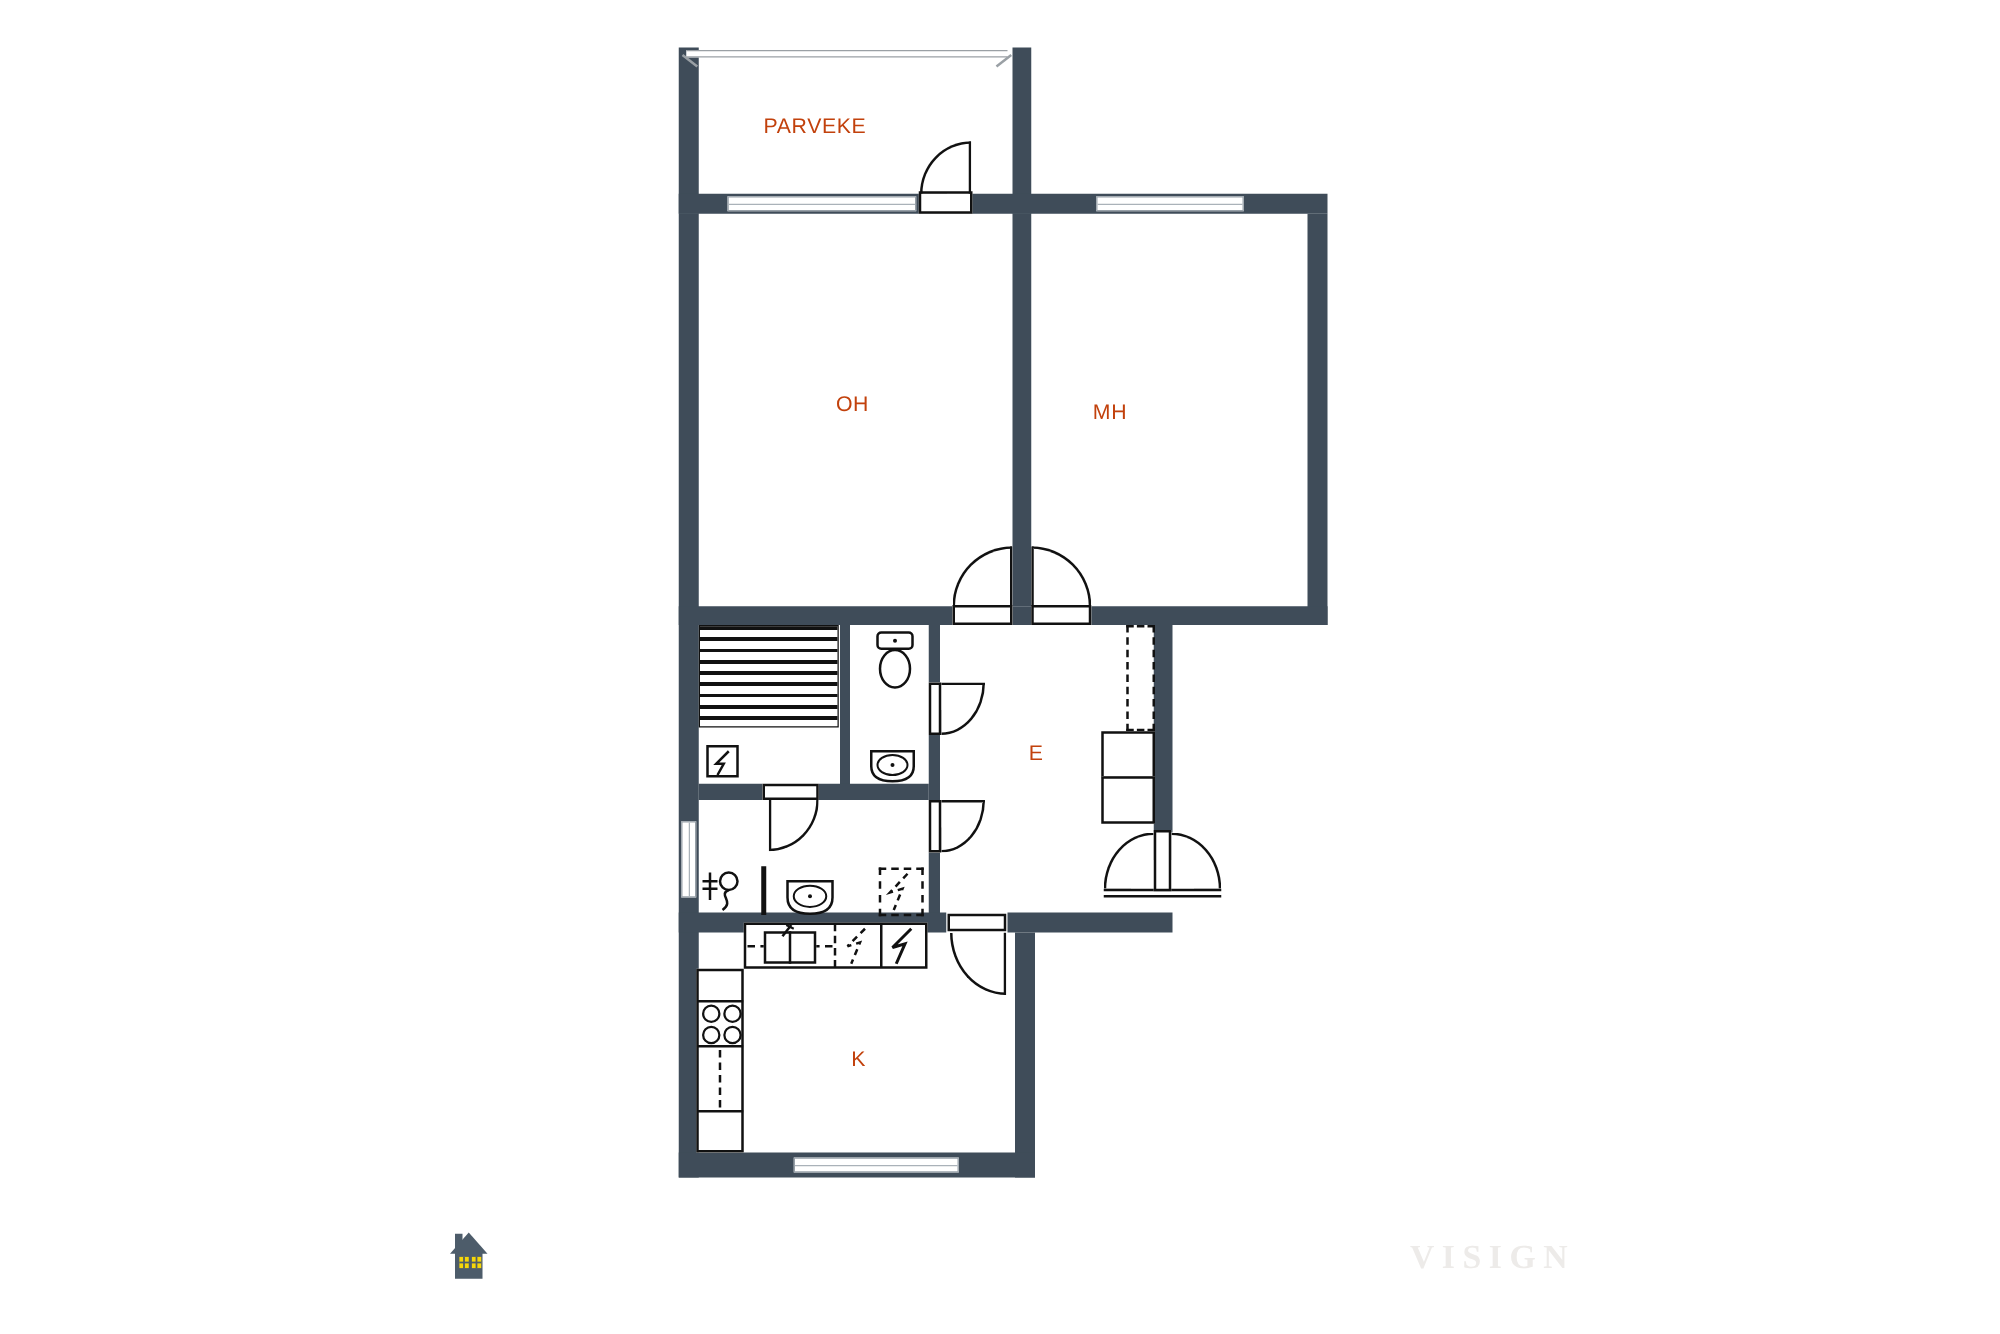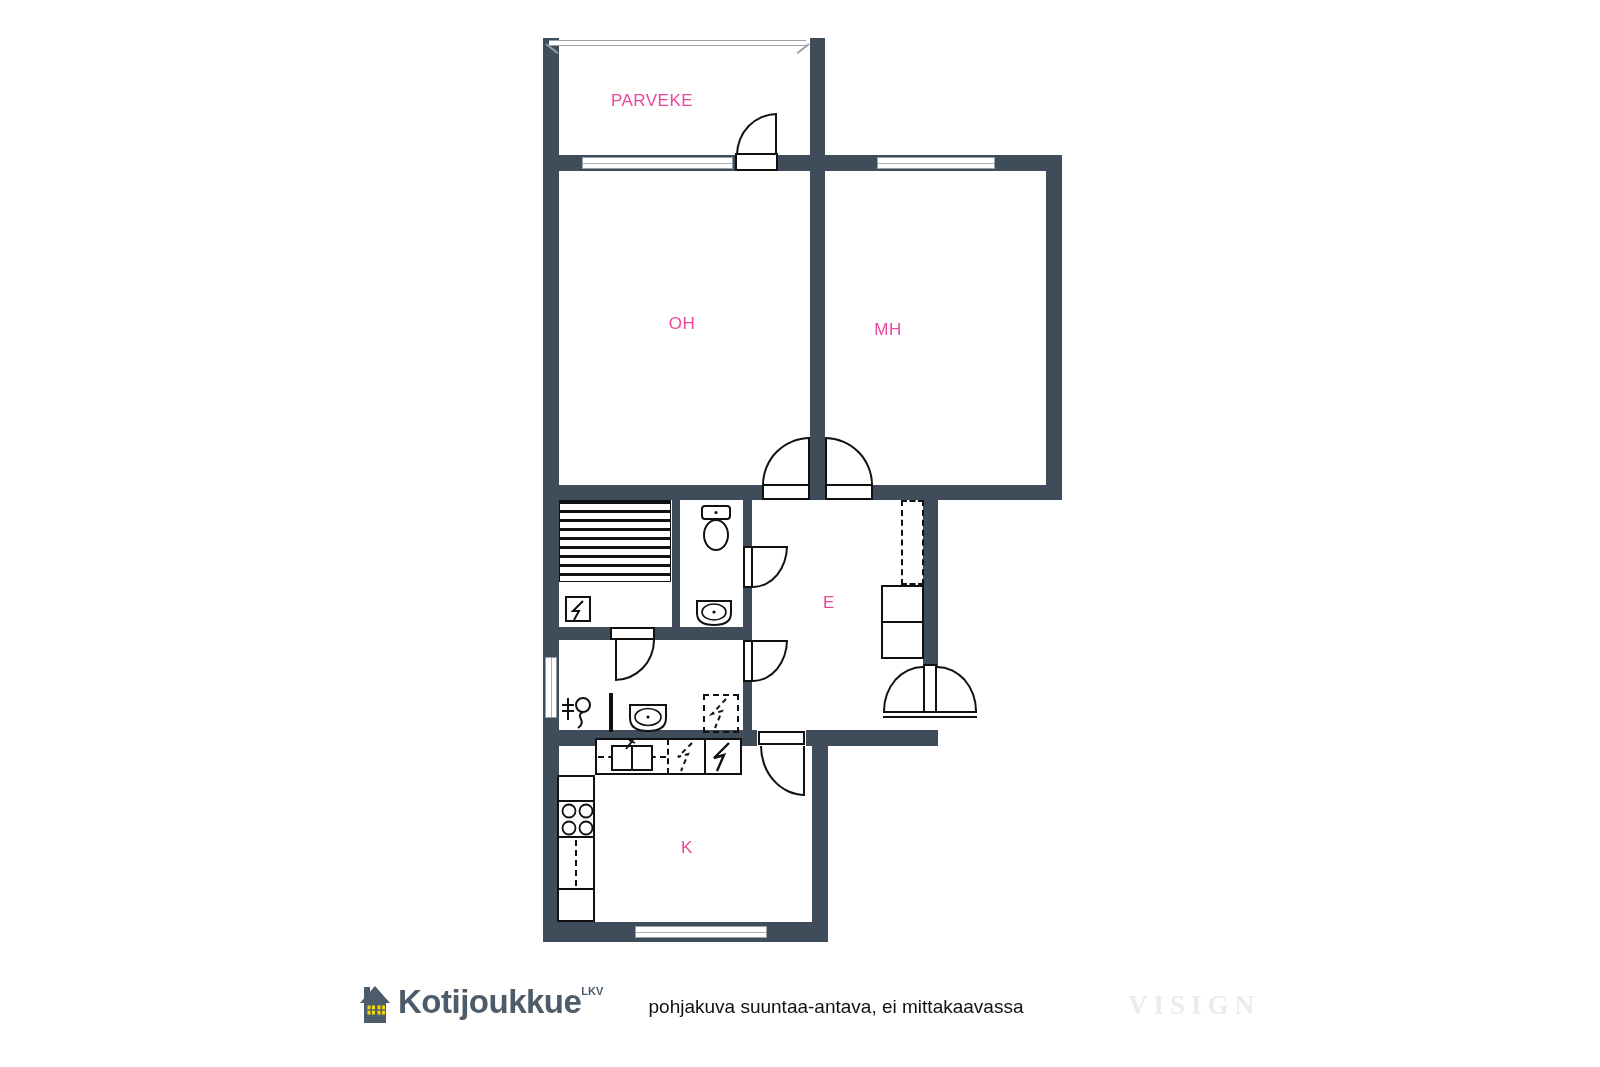--- a/index.html
+++ b/index.html
@@ -1,19 +1,19 @@
 <!DOCTYPE html>
 <html style="--wall: #3f4c59; --line: #111111; --brand_text: #4d5c6a; --brand_window: #f7d708; --watermark: #edebe9;"><head>
 <meta charset="utf-8">
 <style>
   html,body{margin:0;padding:0;background:#fff;}
   .stage{position:relative;width:1600px;height:1067px;background:#fff;overflow:hidden;
          font-family:"Liberation Sans",sans-serif;color:#111;}
   .wall{position:absolute;background:var(--wall,#3f4c59);}
-  .lbl{position:absolute;font-size:17px;letter-spacing:.5px;color:#ec4899;text-align:center;}
+  .lbl{position:absolute;font-size:17px;letter-spacing:.5px;color:#c2410c;text-align:center;}
   .win{position:absolute;background:#fff;border:1px solid #97a0a8;box-sizing:border-box;}
   .win-h::after{content:"";position:absolute;left:0;right:0;top:50%;height:1px;background:#aab2b9;}
   .win-v::after{content:"";position:absolute;top:0;bottom:0;left:50%;width:1px;background:#aab2b9;}
   .fan{position:absolute;box-sizing:border-box;border:0 solid #111;}
   .leaf{position:absolute;background:#fff;border:2px solid #111;box-sizing:border-box;}
   .solidbox{position:absolute;background:#fff;border:2px solid #111;box-sizing:border-box;}
   .dashbox{position:absolute;border:2px dashed #111;box-sizing:border-box;}
   .bench{position:absolute;border:1px solid #111;box-sizing:border-box;
          background:repeating-linear-gradient(to bottom,#111 0 3px,#fff 3px 9px);}
   .blackbar{position:absolute;background:#111;}
@@ -172,19 +172,15 @@
   <svg style="left:360px;top:984px;" width="30" height="40" viewBox="0 0 30 40">
     <rect x="4" y="3" width="6" height="13" fill="#4d5c6a"></rect>
     <polygon points="0,19 15,2 30,19" fill="#4d5c6a"></polygon>
     <rect x="4" y="16" width="22" height="23" fill="#4d5c6a"></rect>
     <rect x="7.5" y="21.5" width="7.5" height="9" fill="#f7d708"></rect>
     <rect x="17.5" y="21.5" width="7.5" height="9" fill="#f7d708"></rect>
     <line x1="11.2" y1="21.5" x2="11.2" y2="30.5" stroke="#4d5c6a" stroke-width="1.4"></line>
     <line x1="21.2" y1="21.5" x2="21.2" y2="30.5" stroke="#4d5c6a" stroke-width="1.4"></line>
     <line x1="7.5" y1="26" x2="25" y2="26" stroke="#4d5c6a" stroke-width="1.4"></line>
   </svg>
-  <div class="brand" style="left:398px;top:983px;">
-    <span>Kotijoukkue</span><sup>LKV</sup>
-  </div>
-  <div class="disclaimer" style="left:636px;top:996px;width:400px;">pohjakuva suuntaa-antava, ei mittakaavassa</div>
   <div class="watermark" style="left:1128px;top:990px;">VISIGN</div>
 
 </div>
 
 </body></html>

